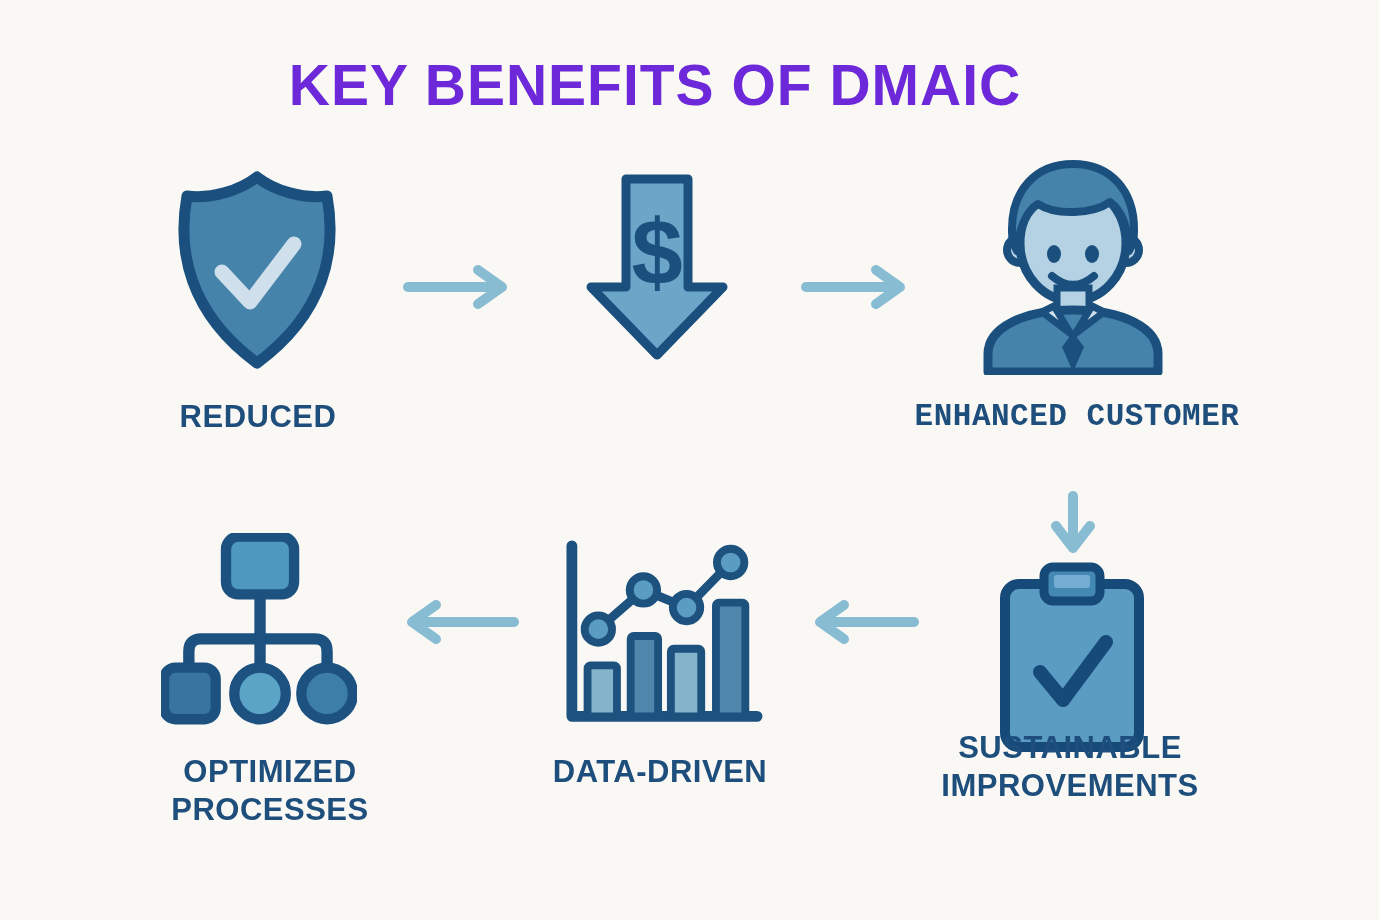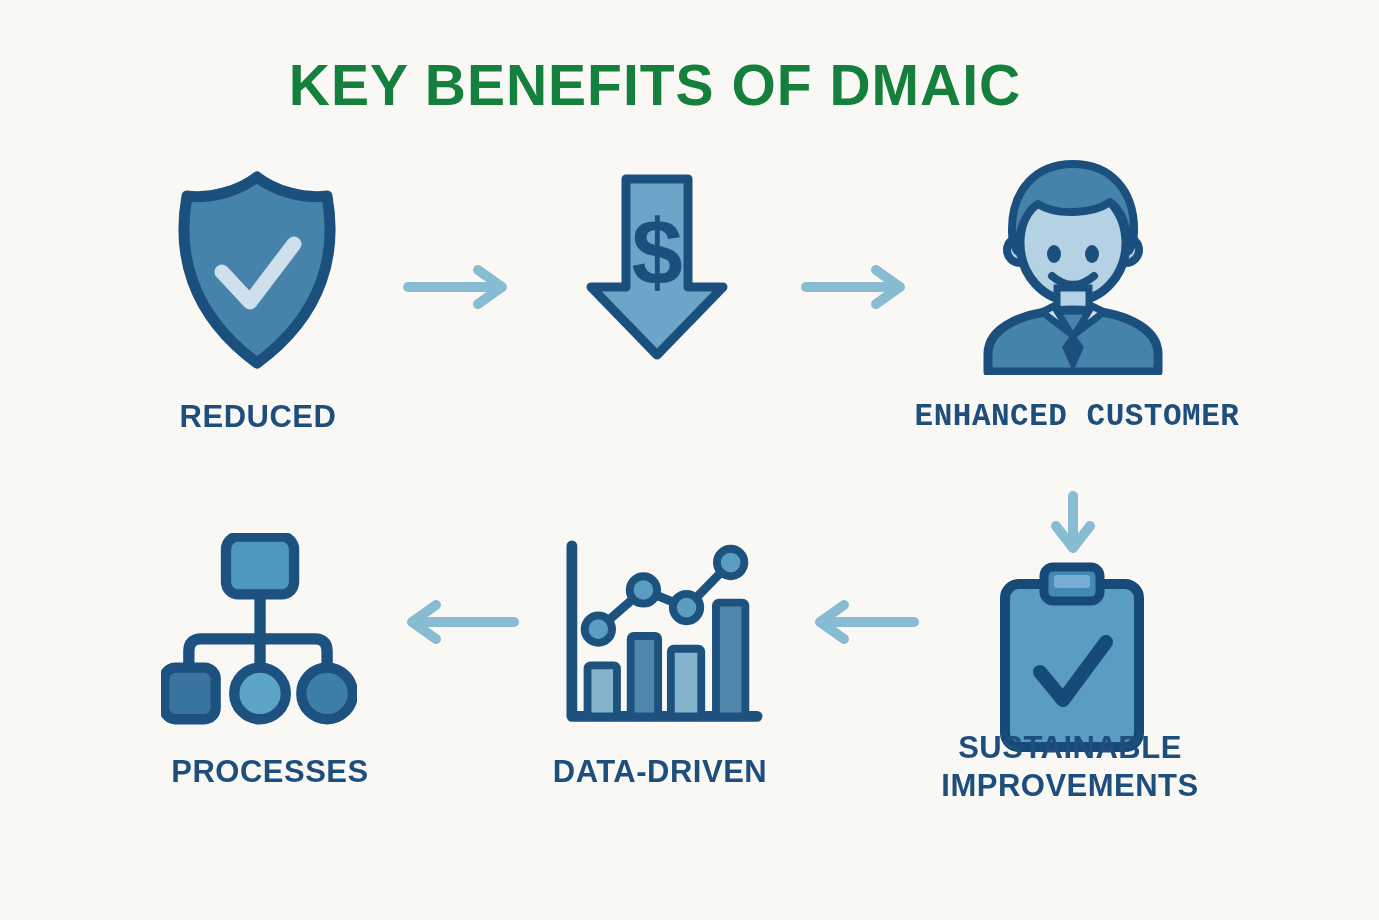--- a/index.html
+++ b/index.html
@@ -11,21 +11,21 @@
     overflow:hidden;
     margin:0 auto;
   }
   .title{
     position:absolute;
     left:0;top:52px;width:1310px;
     text-align:center;
     font-size:57px;
     font-weight:bold;
     letter-spacing:1px;
-    color:#15803d;
+    color:#6d28d9;
   }
   .icon{position:absolute;}
   .icon svg{display:block;width:100%;height:100%;}
   .label{
     position:absolute;
     text-align:center;
     font-size:31px;
     font-weight:bold;
     line-height:1.22;
     letter-spacing:0.5px;
@@ -156,16 +156,17 @@
   <div class="label" style="left:860px;top:729px;width:420px;">
     <span>SUSTAINABLE</span>
     <span>IMPROVEMENTS</span>
   </div>
 
   <div class="label" style="left:450px;top:753px;width:420px;">
     <span>DATA-DRIVEN</span>
   </div>
 
   <div class="label" style="left:60px;top:753px;width:420px;">
+    <span>OPTIMIZED</span>
     <span>PROCESSES</span>
   </div>
 
 </div>
 
 </body></html>

